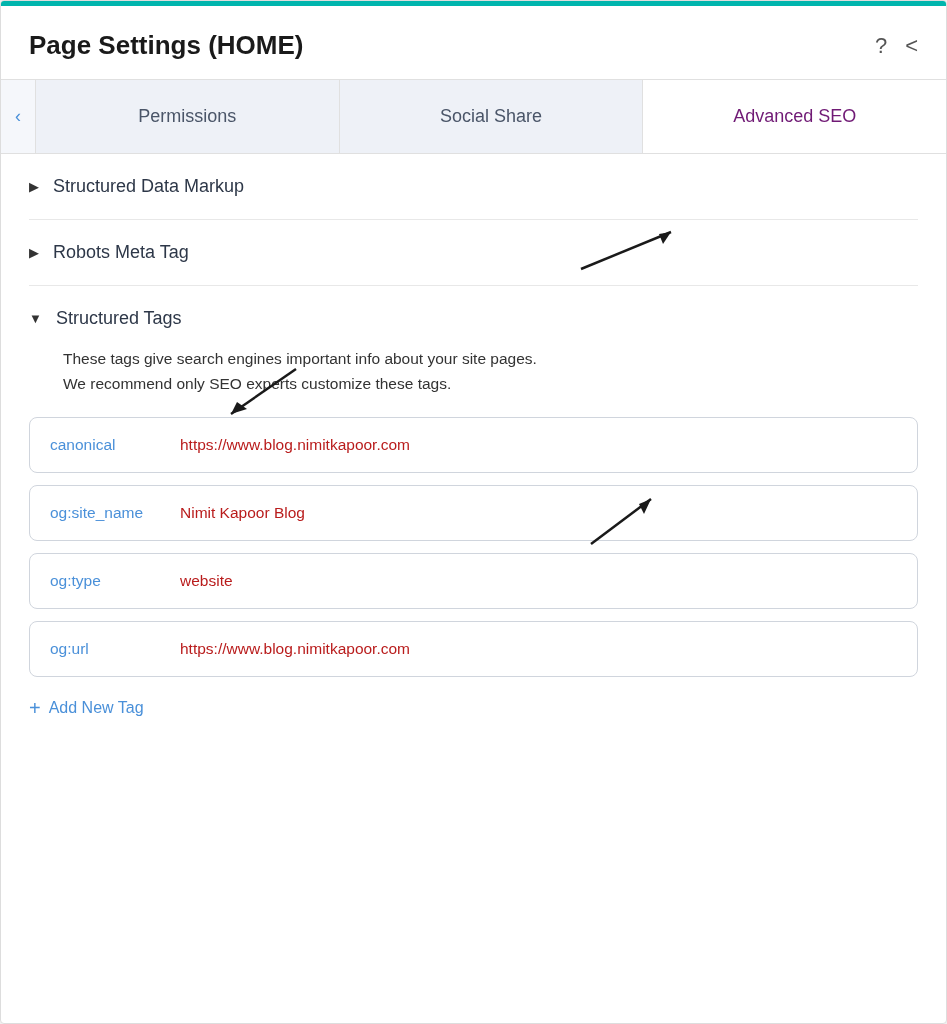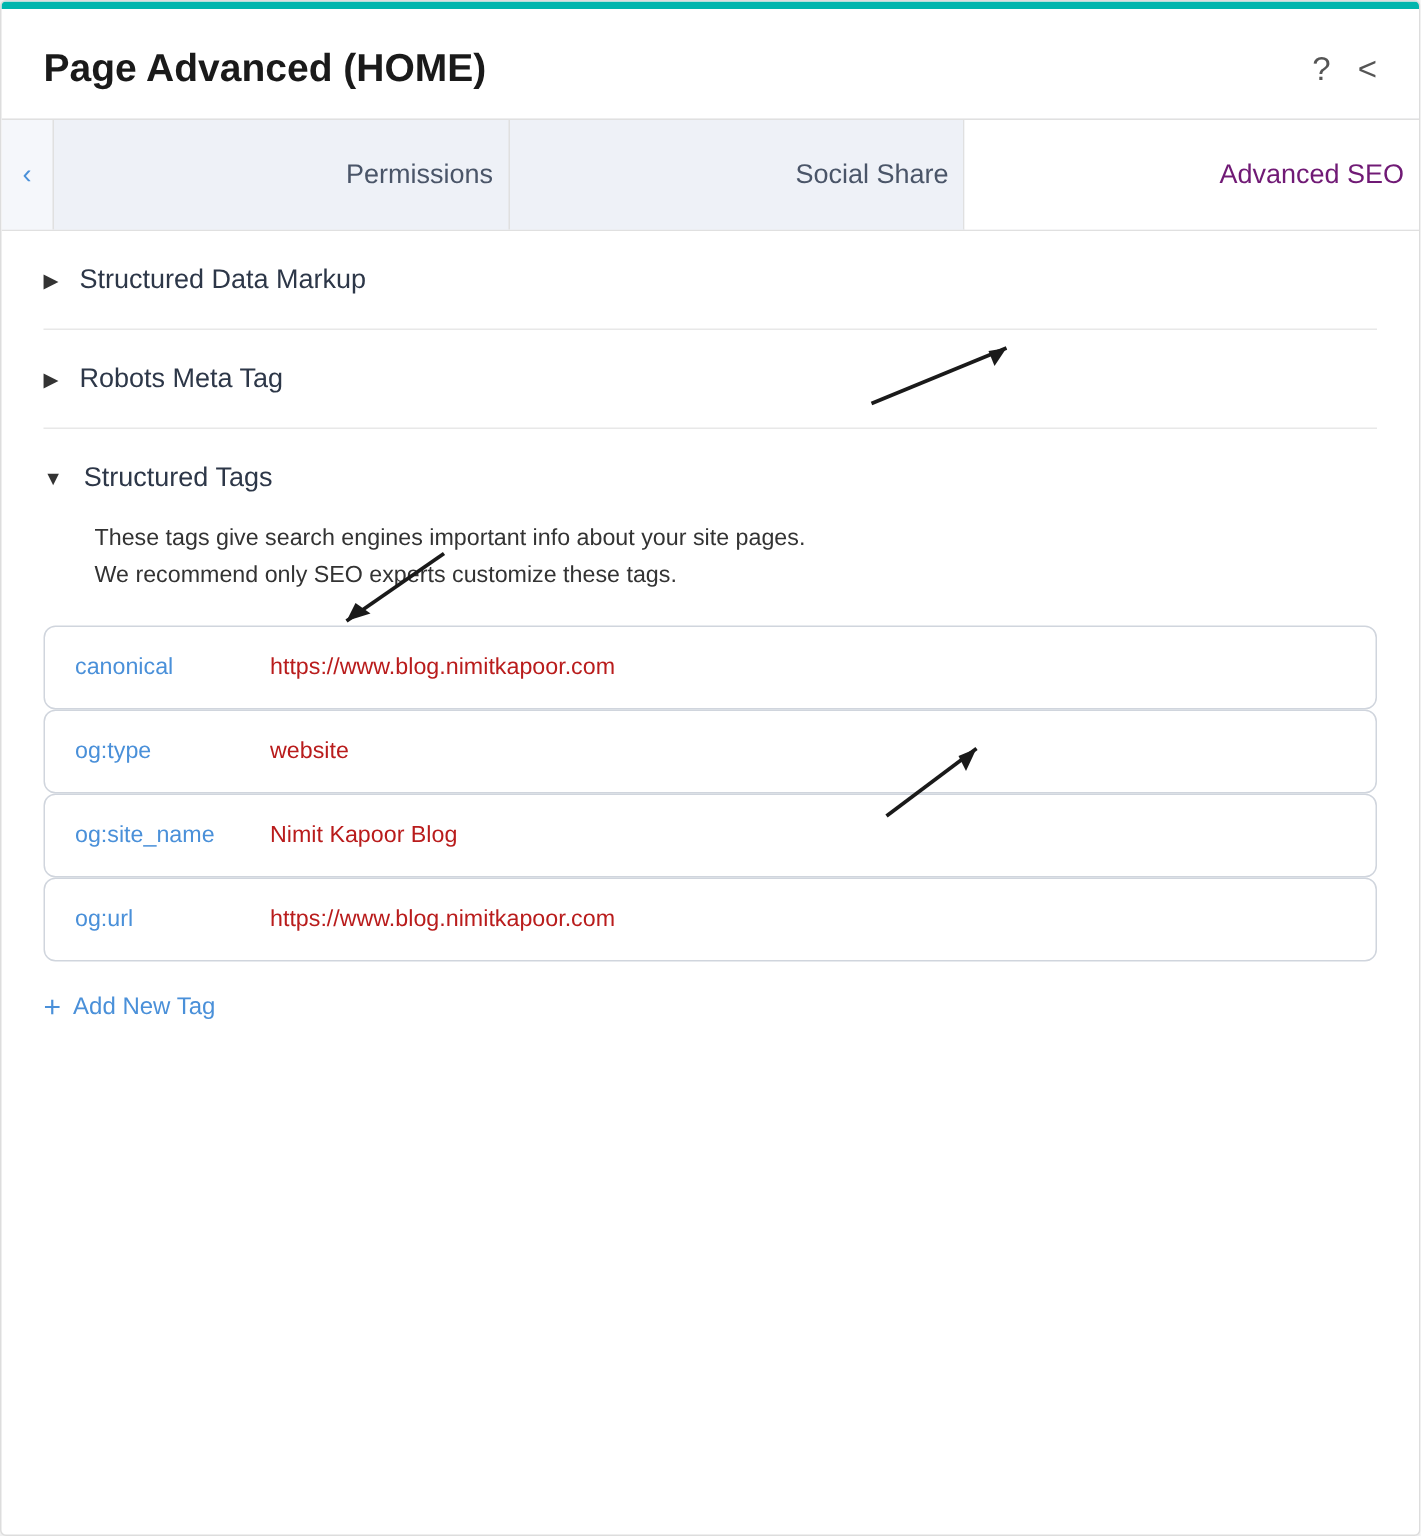--- a/index.html
+++ b/index.html
@@ -60,21 +60,21 @@
       padding: 0 14px;
       color: #4a90d9;
       font-size: 18px;
       cursor: pointer;
       border-right: 1px solid #e0e0e0;
       background: #f5f7fb;
     }
     .tab {
       flex: 1;
       padding: 26px 10px;
-      text-align: right;
+      text-align: center;
       font-size: 18px;
       color: #4a5568;
       cursor: pointer;
       border-right: 1px solid #e0e0e0;
       background: #eef1f7;
       font-weight: 400;
       transition: background 0.15s;
     }
     .tab:last-child {
       border-right: none;
@@ -122,20 +122,21 @@
       color: #333;
       line-height: 1.6;
       margin: 18px 0 20px 34px;
     }
     .tag-row {
       display: flex;
       align-items: center;
       border: 1.5px solid #d0d5dd;
       border-radius: 8px;
       padding: 18px 20px;
+      margin-bottom: 12px;
       background: #fff;
     }
     .tag-key {
       color: #4a90d9;
       font-size: 15.5px;
       min-width: 130px;
       font-weight: 400;
     }
     .tag-value {
       color: #b91c1c;
@@ -164,21 +165,21 @@
       pointer-events: none;
     }
   </style>
 </head>
 <body>
 
 <div class="panel">
   <div class="top-bar"></div>
 
   <div class="header">
-    <span class="header-title">Page Advanced (HOME)</span>
+    <span class="header-title">Page Settings (HOME)</span>
     <div class="header-icons">
       <span class="header-icon">?</span>
       <span class="header-icon">&lt;</span>
     </div>
   </div>
 
   <div class="tabs-row">
     <div class="tab-scroll-btn">‹</div>
     <div class="tab">
       <span>Permissions</span>
@@ -229,27 +230,27 @@
         <span style="white-space:pre-line;">These tags give search engines important info about your site pages.
 We recommend only SEO experts customize these tags.</span>
       </div>
 
       <div class="tag-row">
         <span class="tag-key">canonical</span>
         <span class="tag-value">https://www.blog.nimitkapoor.com</span>
       </div>
 
       <div class="tag-row">
+        <span class="tag-key">og:site_name</span>
+        <span class="tag-value">Nimit Kapoor Blog</span>
+      </div>
+
+      <div class="tag-row">
         <span class="tag-key">og:type</span>
         <span class="tag-value">website</span>
-      </div>
-
-      <div class="tag-row">
-        <span class="tag-key">og:site_name</span>
-        <span class="tag-value">Nimit Kapoor Blog</span>
       </div>
 
       <div class="tag-row">
         <span class="tag-key">og:url</span>
         <span class="tag-value">https://www.blog.nimitkapoor.com</span>
       </div>
 
       <button class="add-tag-btn">
         <span class="add-icon">+</span>
         <span>Add New Tag</span>

